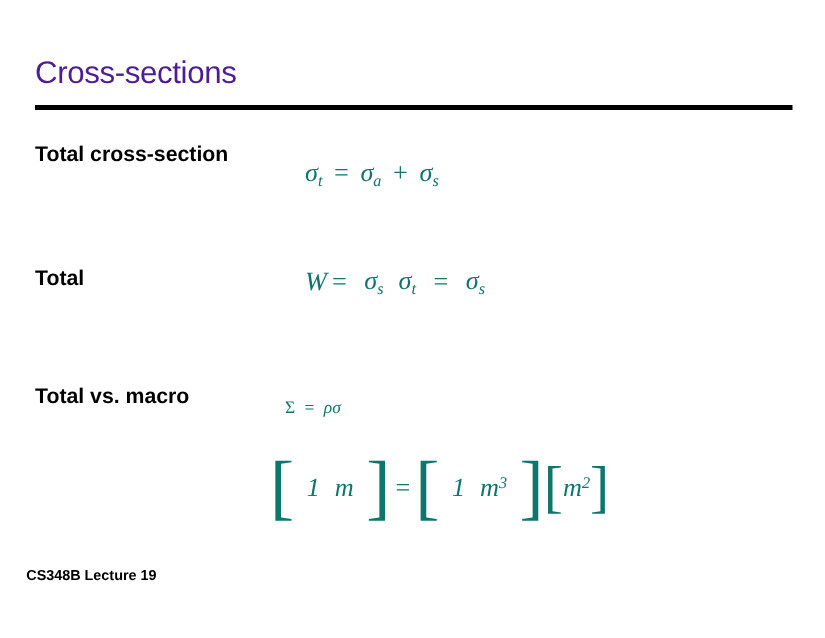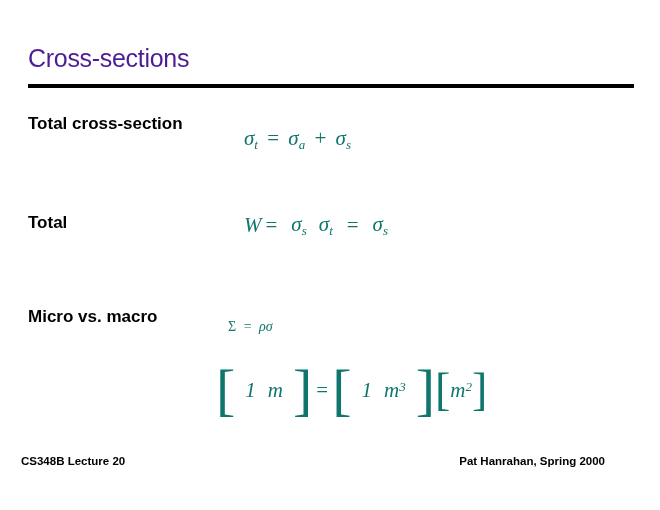--- a/index.html
+++ b/index.html
@@ -179,21 +179,21 @@
       </span>
       <span class="op">=</span>
       <span class="frac">
         <span class="num"><span>σ</span><span class="sub">s</span></span>
         <span class="bar"></span>
       </span>
     </div>
   </div>
 
   <div class="row" id="row-micro">
-    <div class="row-label">Micro vs. macro</div>
+    <div class="row-label">Total vs. macro</div>
     <div class="math" id="eq-micro">
       <span style="font-style:normal">Σ</span>
       <span class="op">=</span>
       <span>ρ</span><span>σ</span>
     </div>
   </div>
 
   <div class="math" id="eq-units">
     <span class="bracket brk-tall">[</span>
     <span class="frac">
@@ -208,16 +208,15 @@
       <span class="num">1</span>
       <span class="bar"></span>
       <span class="den"><span>m</span><span class="sup">3</span></span>
     </span>
     <span class="bracket brk-tall">]</span>
     <span class="bracket">[</span>
     <span><span>m</span><span class="sup">2</span></span>
     <span class="bracket">]</span>
   </div>
 
-  <div class="footer-left">CS348B Lecture 20</div>
-  <div class="footer-right">Pat Hanrahan, Spring 2000</div>
+  <div class="footer-left">CS348B Lecture 19</div>
 
 </div>
 
 </body></html>

